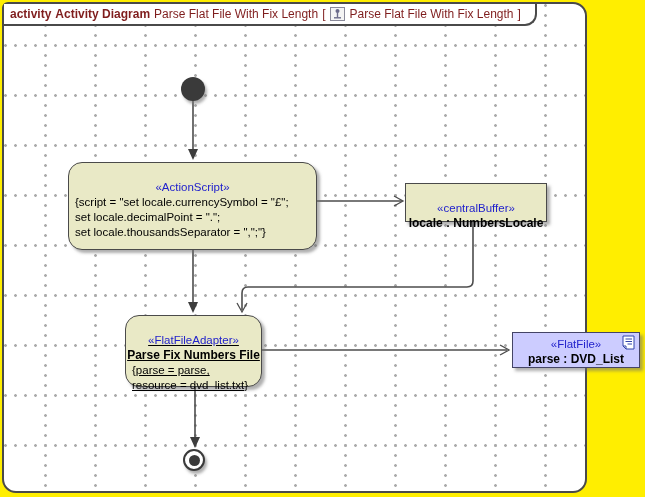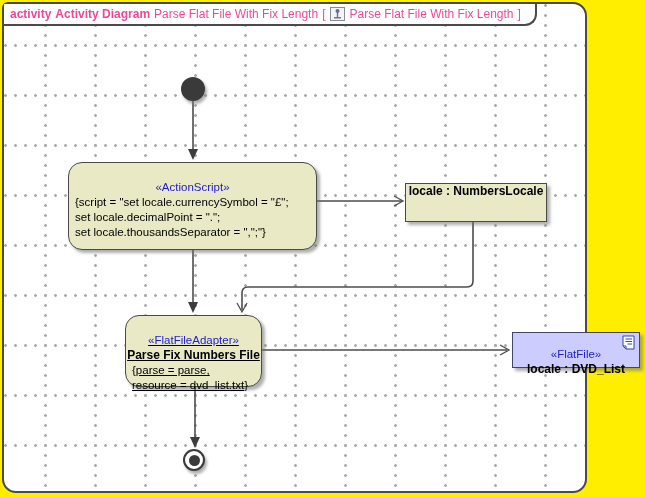--- a/index.html
+++ b/index.html
@@ -27,21 +27,21 @@
   .header-tab{
     position:absolute;left:0;top:0;
     height:20px;
     padding:0 14px 0 6px;
     background:#ffffff;
     border-bottom:2px solid #4A4A4A;
     border-right:2px solid #4A4A4A;
     border-bottom-right-radius:12px;
     display:flex;align-items:center;
     white-space:nowrap;
-    font-size:12px;color:#ec4899;
+    font-size:12px;color:#7f1d1d;
     z-index:6;
   }
   .header-tab .b{font-weight:bold;margin-right:4px;}
   .header-tab .r{margin-right:4px;}
   .diag-icon{
     display:inline-block;width:15px;height:14px;margin:0 4px 0 1px;
     vertical-align:middle;
   }
   
   svg.edges{position:absolute;left:0;top:0;z-index:5;pointer-events:none;}
@@ -63,21 +63,21 @@
   }
   .node-name{
     display:block;text-align:center;font-weight:bold;font-size:12px;
   }
   .body-line{display:block;text-align:left;padding:0 6px;}
   .flatfile{
     background:#CCCCFF;
     border:1.5px solid #444466;
     z-index:20;
   }
-  .flatfile .stereotype{padding-top:14px;}
+  .flatfile .stereotype{padding-top:4px;}
   .doc-icon{position:absolute;top:2px;right:4px;width:13px;height:15px;}
   
   .initial-node{
     position:absolute;left:181px;top:77px;width:24px;height:24px;
     background:#3A3A3A;border-radius:50%;
     box-shadow:2px 3px 3px rgba(120,120,120,.6);
     z-index:10;
   }
   .final-node{
     position:absolute;left:183px;top:449px;width:22px;height:22px;
@@ -147,33 +147,34 @@
 <div class="initial-node"></div>
 
 <div class="node rounded" style="left:68px;top:162px;width:249px;height:88px;">
   <span class="stereotype">«ActionScript»</span>
   <span class="body-line">{script = "set locale.currencySymbol = "£";</span>
   <span class="body-line">set locale.decimalPoint = ".";</span>
   <span class="body-line">set locale.thousandsSeparator = ",";"}</span>
 </div>
 
 <div class="node" style="left:405px;top:183px;width:142px;height:39px;">
+  <span class="stereotype">«centralBuffer»</span>
   <span class="node-name">locale : NumbersLocale</span>
 </div>
 
 <div class="node rounded" style="left:125px;top:315px;width:137px;height:72px;text-decoration:underline;">
   <span class="stereotype">«FlatFileAdapter»</span>
   <span class="node-name">Parse Fix Numbers File</span>
   <span class="body-line">{parse = parse,</span>
   <span class="body-line">resource = dvd_list.txt}</span>
 </div>
 
 <div class="node flatfile" style="left:512px;top:332px;width:128px;height:36px;">
   <span class="stereotype">«FlatFile»</span>
-  <span class="node-name">locale : DVD_List</span>
+  <span class="node-name">parse : DVD_List</span>
   <svg class="doc-icon" viewBox="0 0 13 15">
     <path d="M12,1 L12,14 L4,14 L1,11 L1,1 Z" fill="#ffffff" stroke="#3344AA" stroke-width="1"></path>
     <path d="M1,11 L4,11 L4,14" fill="none" stroke="#3344AA" stroke-width="1"></path>
     <line x1="3.5" y1="4" x2="10" y2="4" stroke="#3344AA" stroke-width="1"></line>
     <line x1="3.5" y1="6.5" x2="10" y2="6.5" stroke="#3344AA" stroke-width="1"></line>
     <line x1="5.5" y1="9" x2="10" y2="9" stroke="#3344AA" stroke-width="1"></line>
   </svg>
 </div>
 
 <div class="final-node">

